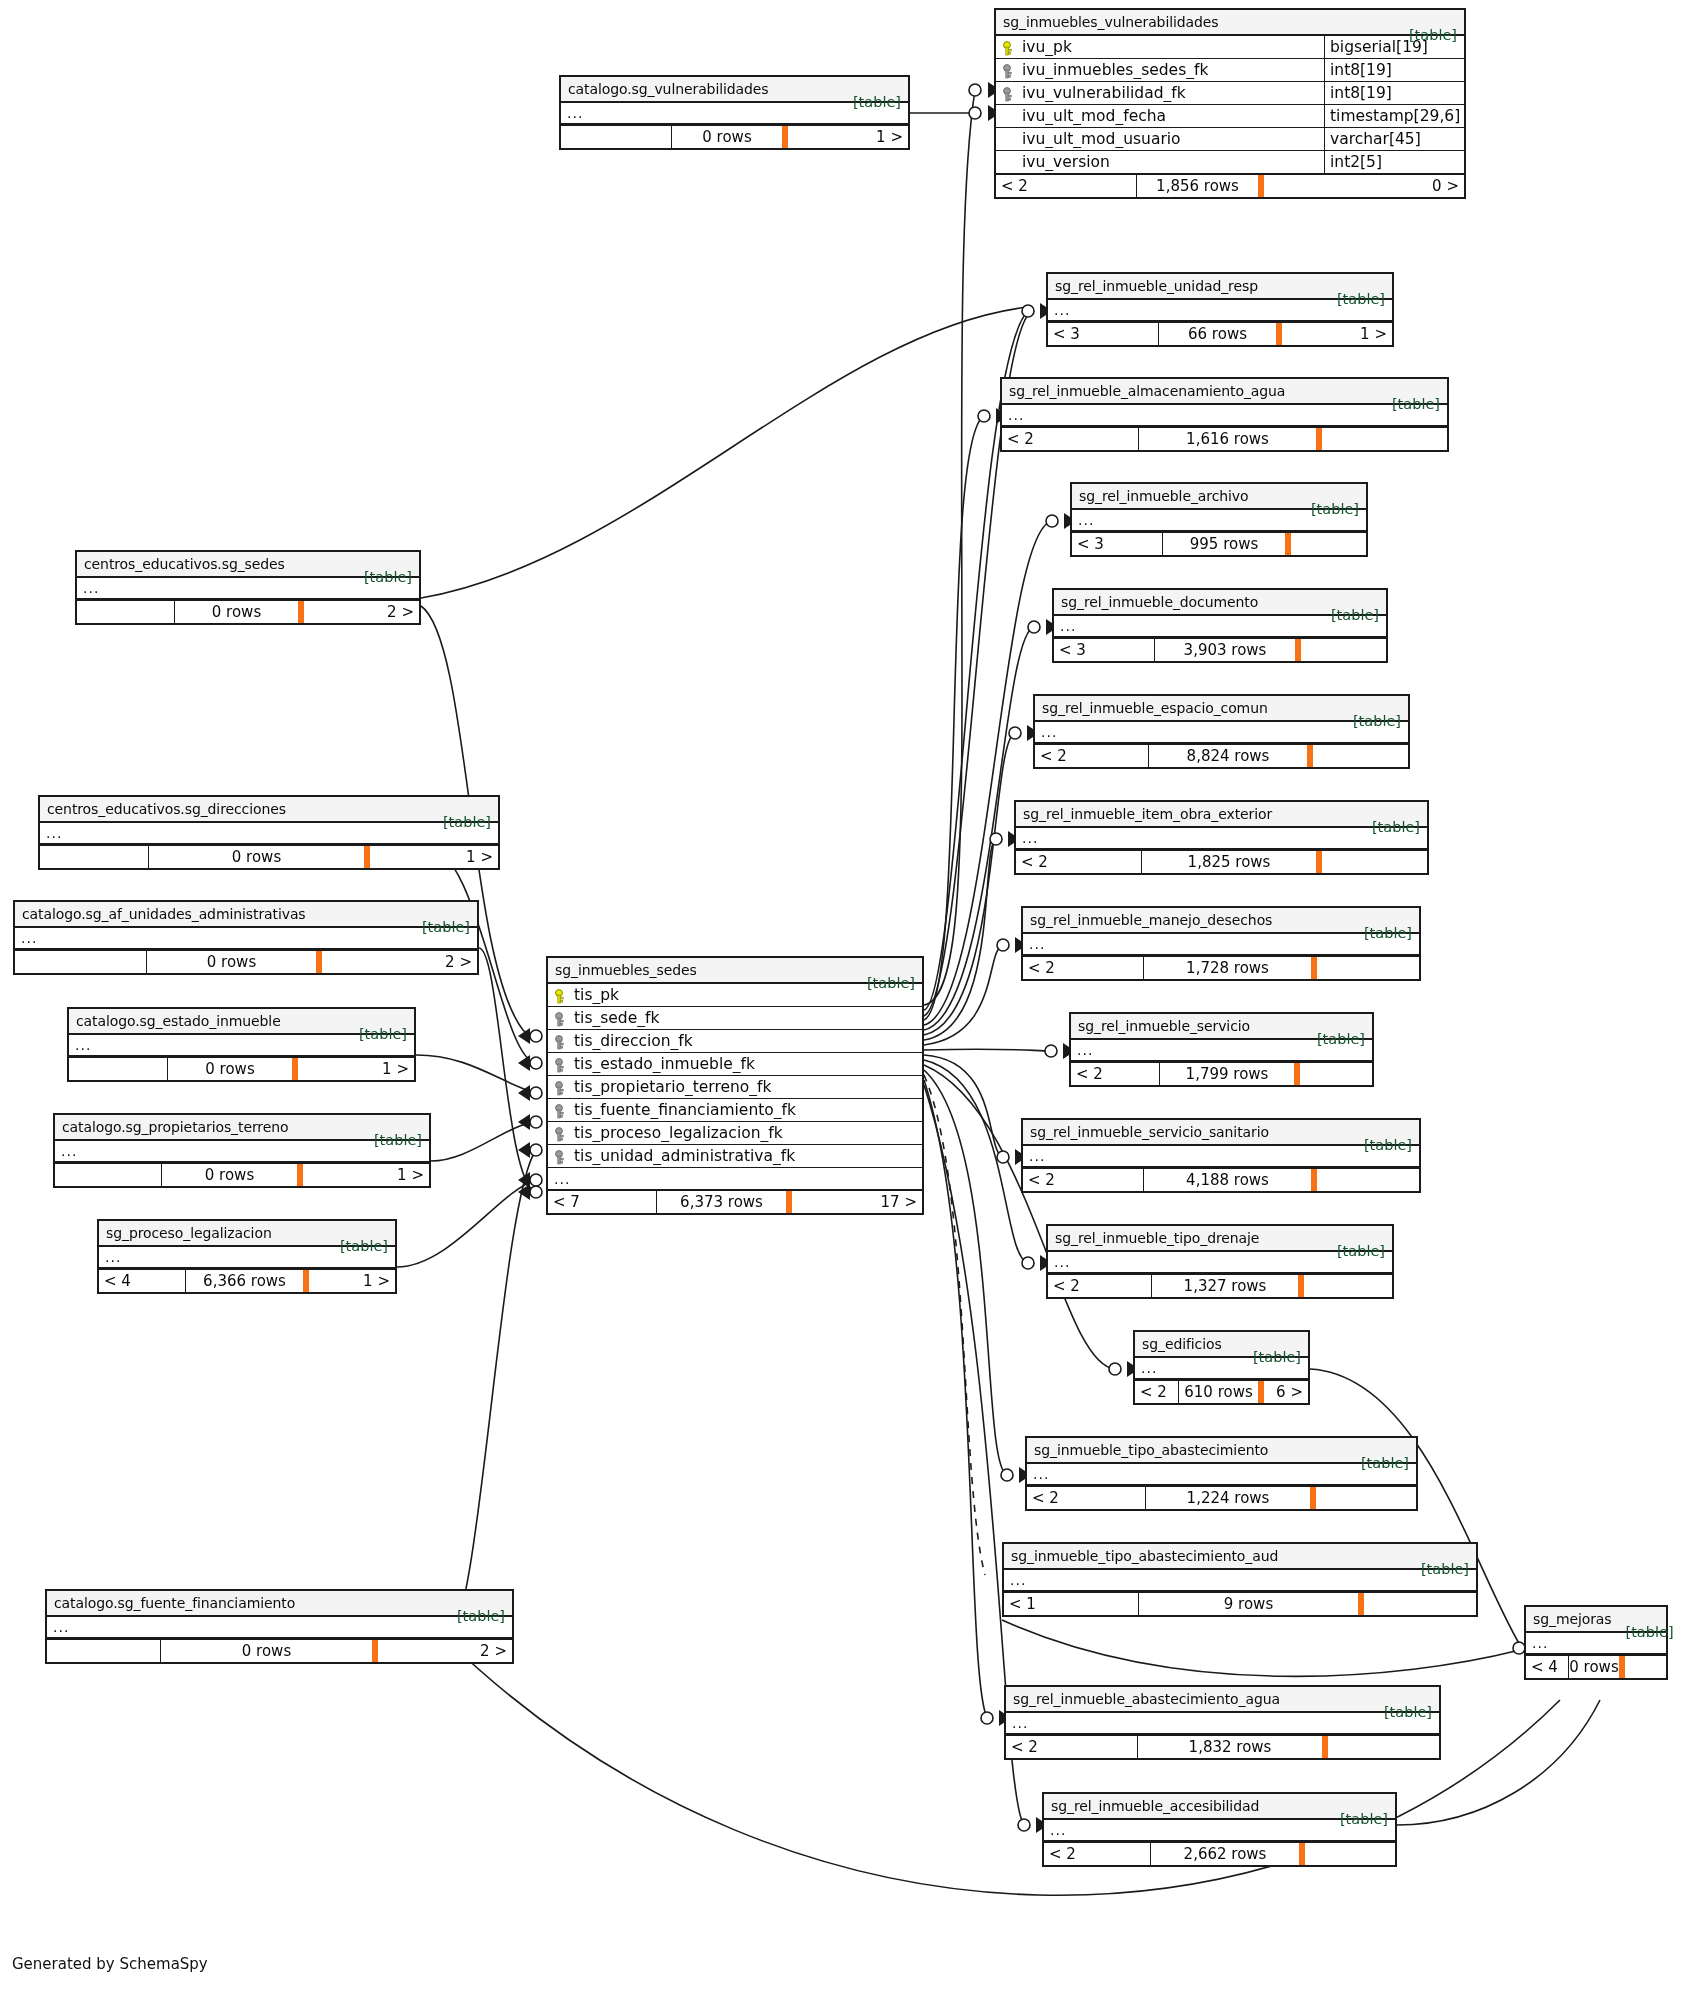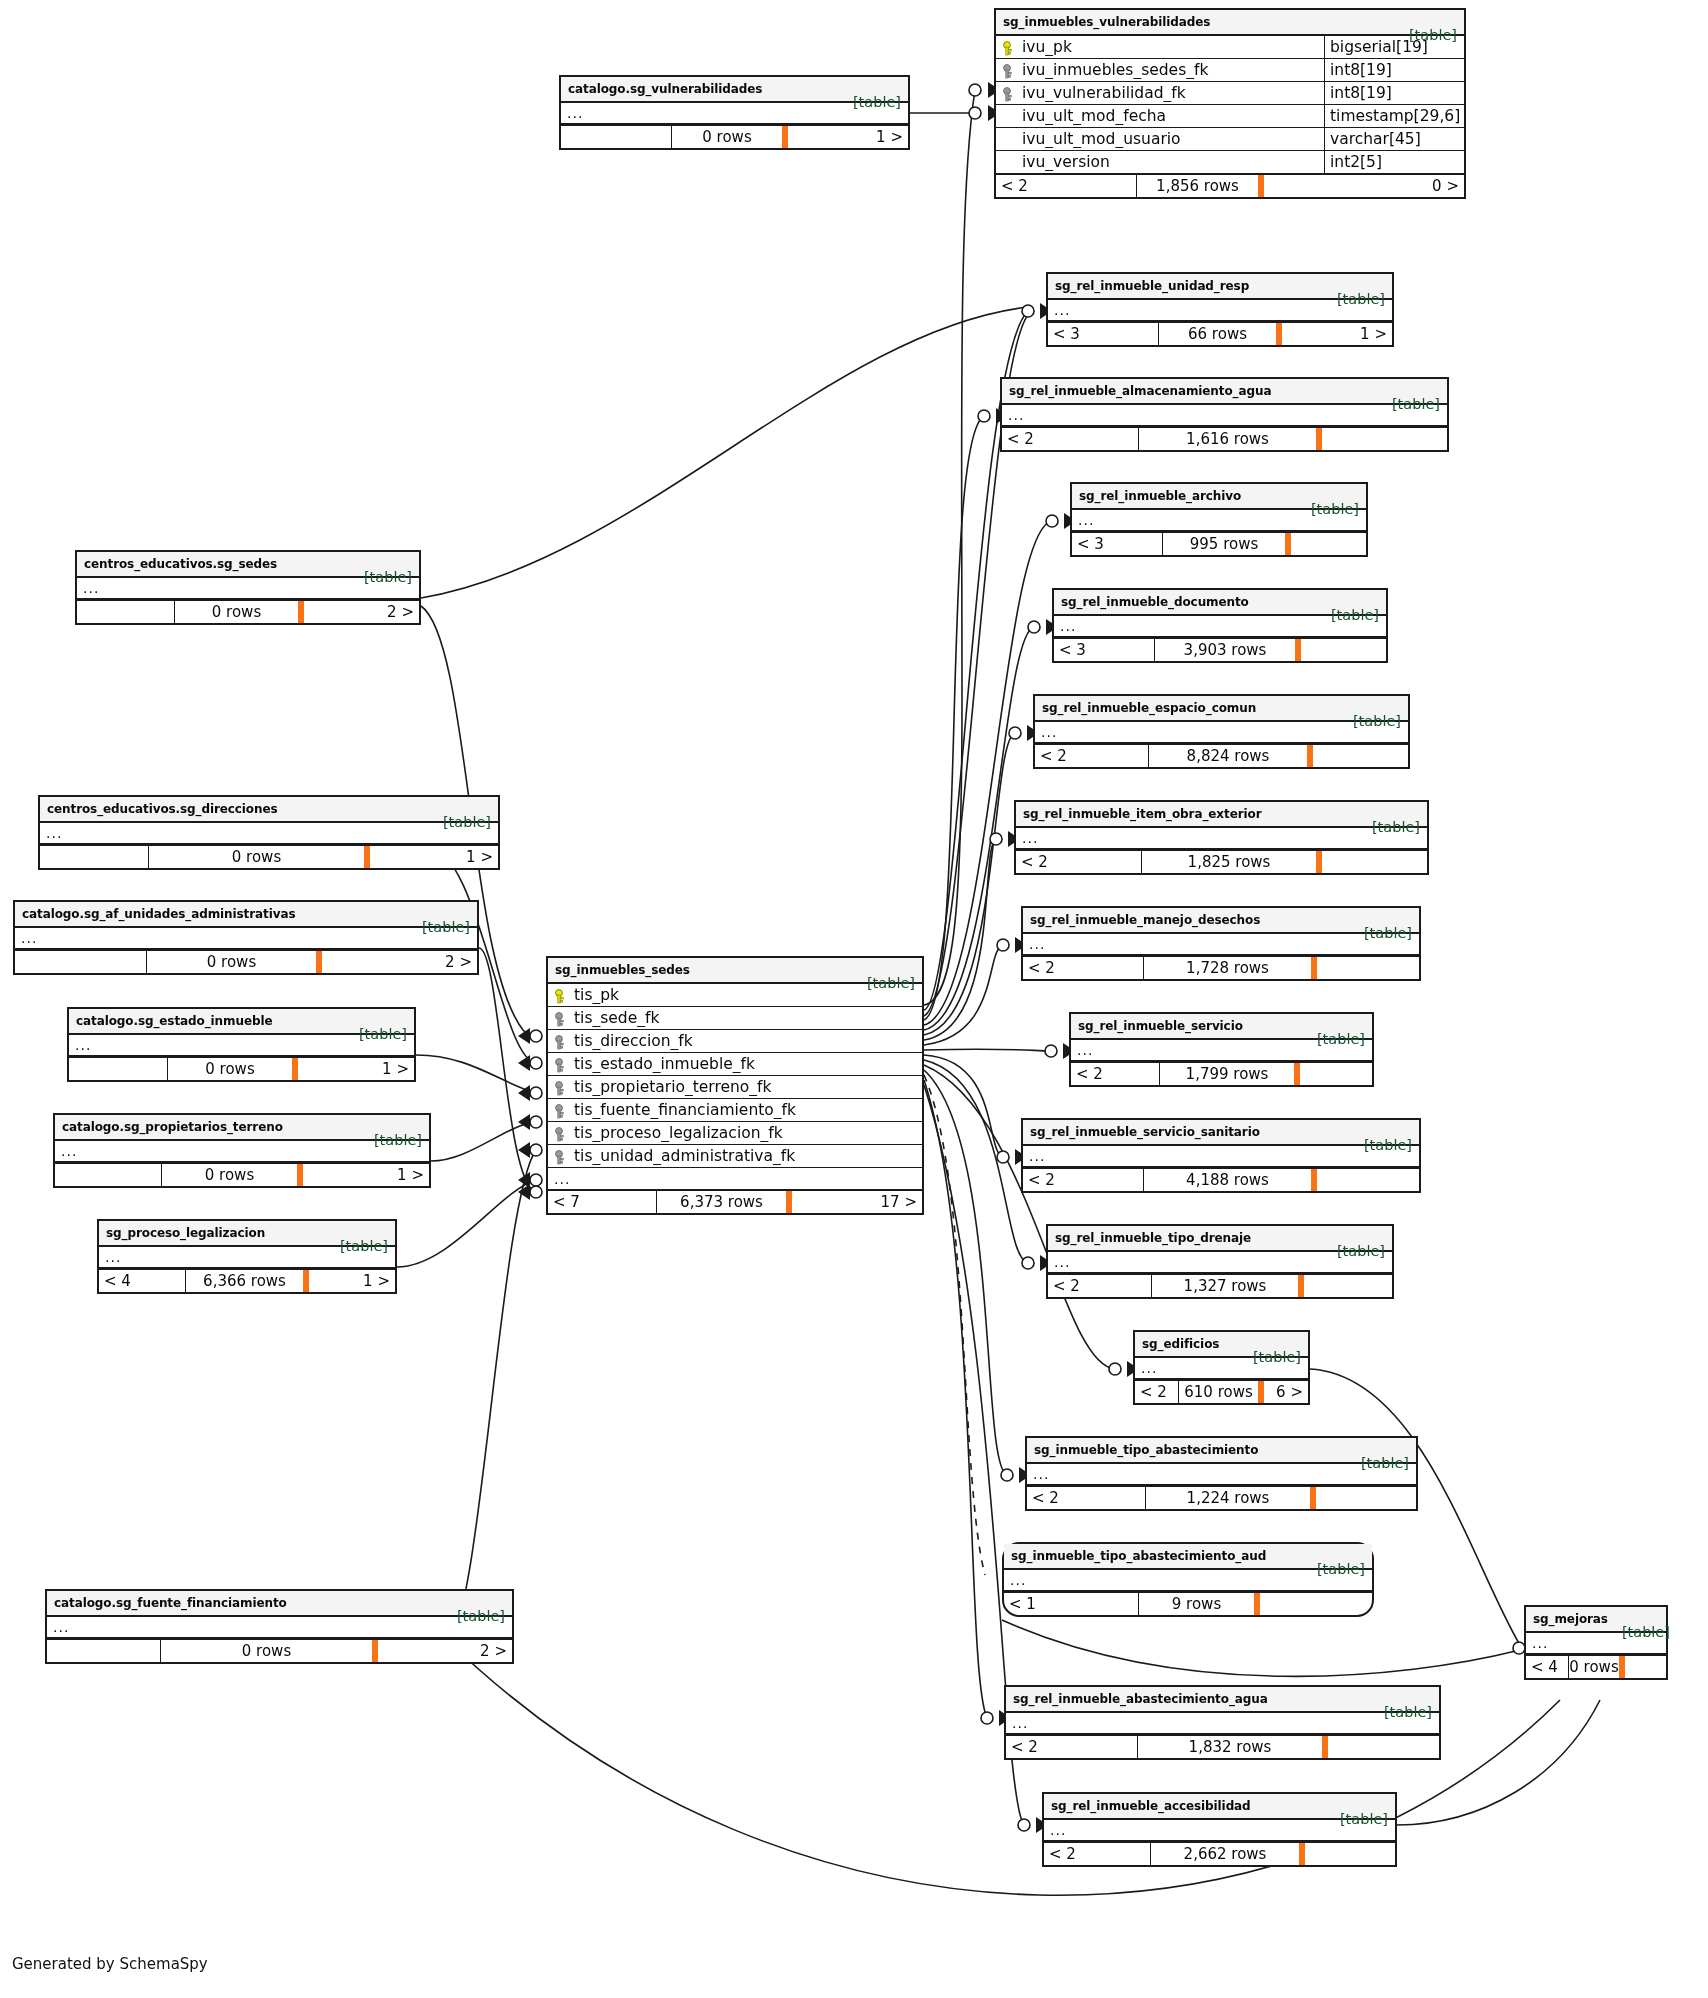--- a/index.html
+++ b/index.html
@@ -39,23 +39,23 @@
     background: #f4f4f4;
     border-bottom: 2px solid #1a1a1a;
     display: flex;
     align-items: center;
     justify-content: space-between;
     padding: 2px 7px 3px 7px;
     height: 26px;
     box-sizing: border-box;
   }
   .tbl .hdr .tname {
-    font-weight: bold;
+    font-weight: normal;
     white-space: nowrap;
-    font-size: 12px;
+    font-size: 14px;
     letter-spacing: -0.1px;
   }
   .tbl .hdr .ttype {
     font-weight: normal;
     color: #14532d;
     font-size: 14.5px;
     padding-left: 14px;
     white-space: nowrap;
     margin-top: 27px;
   }
@@ -491,21 +491,21 @@
           <span class="tname">sg_inmueble_tipo_abastecimiento</span>
           <span class="ttype">[table]</span>
         </div>
         <div class="ellipsis-row">...</div>
         <div class="footer">
           <div class="f-left" style="width: 118px;">&lt; 2</div>
           <div class="f-mid">1,224 rows</div>
           <div class="f-right" style="width: 100px;"></div>
         </div>
       </div>
-      <div class="tbl" style="left: 1002px; top: 1542px; width: 372px; border-radius: 17px;">
+      <div class="tbl" style="left: 1002px; top: 1542px; width: 476px;">
         <div class="hdr">
           <span class="tname">sg_inmueble_tipo_abastecimiento_aud</span>
           <span class="ttype">[table]</span>
         </div>
         <div class="ellipsis-row">...</div>
         <div class="footer">
           <div class="f-left" style="width: 134px;">&lt; 1</div>
           <div class="f-mid">9 rows</div>
           <div class="f-right" style="width: 112px;"></div>
         </div>

